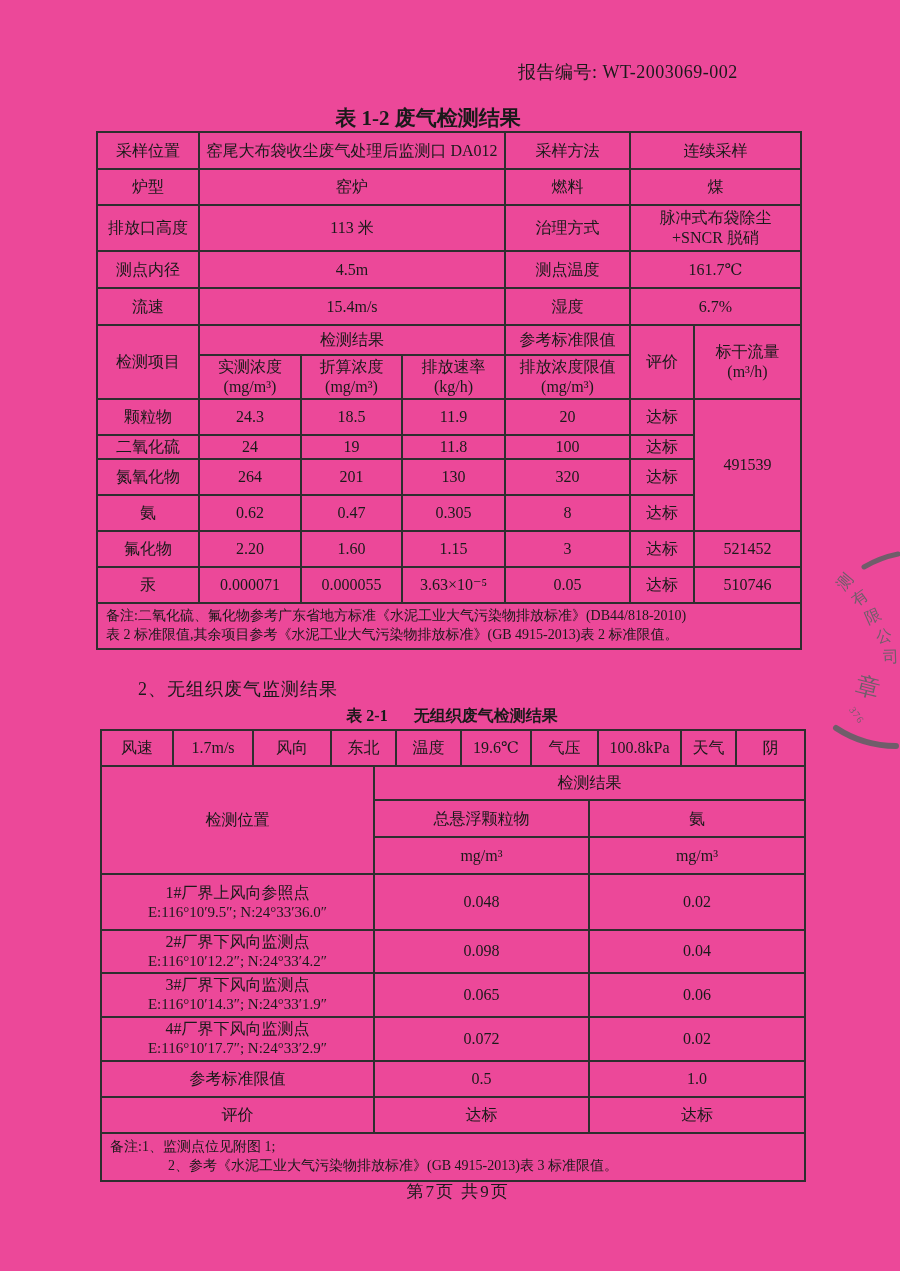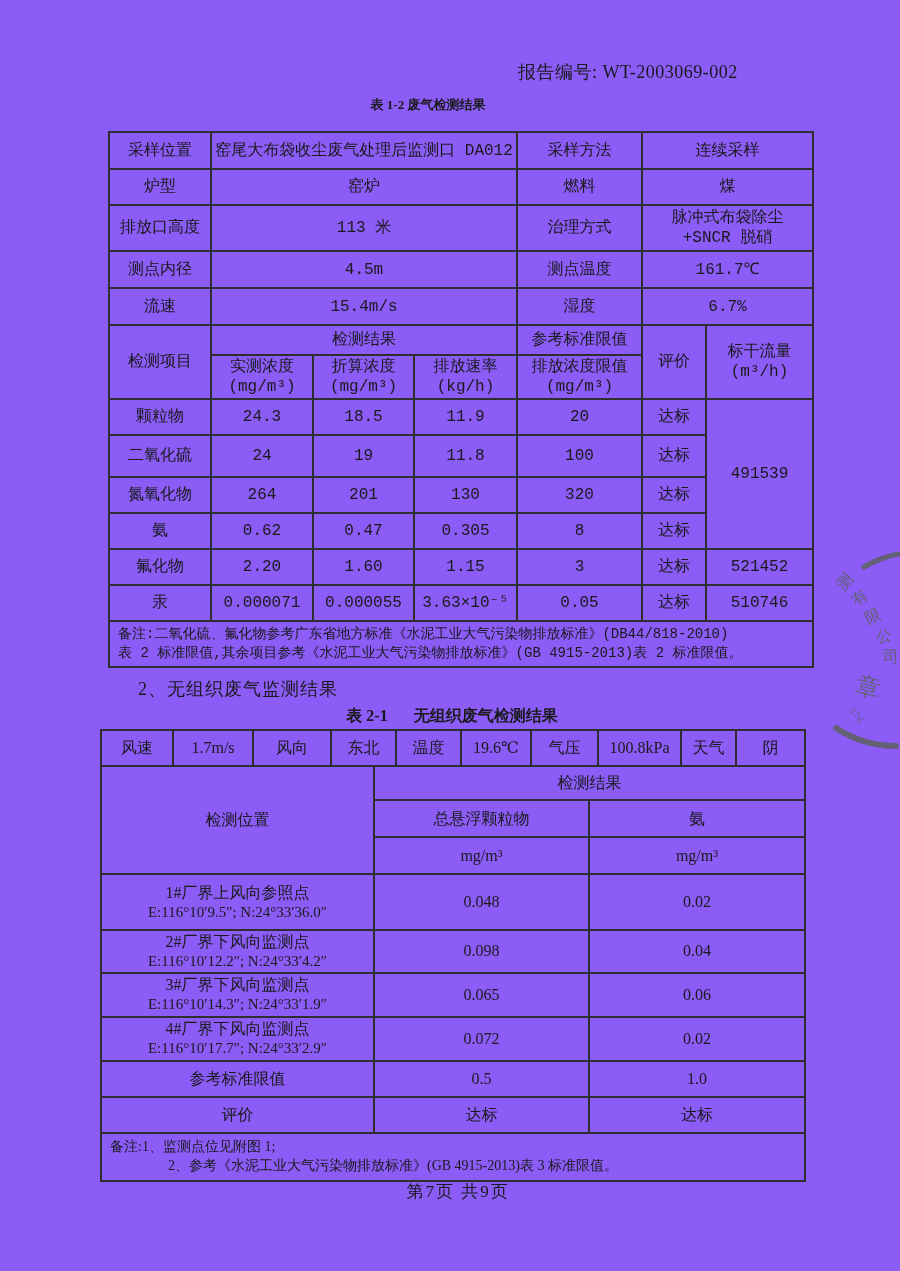--- a/index.html
+++ b/index.html
@@ -1,26 +1,26 @@
 <!DOCTYPE html>
 <html><head>
 <meta charset="utf-8">
 <style>
   html,body{margin:0;padding:0;background:#e8e8e8;}
   .page{
     position:relative;width:900px;height:1271px;margin:0 auto;
-    background:#8b5cf6;color:#1a1a1a;overflow:hidden;
+    background:#ec4899;color:#1a1a1a;overflow:hidden;
     font-family:"Liberation Serif","DejaVu Serif",serif;
   }
   .report-no{position:absolute;top:60px;left:518px;font-size:18px;letter-spacing:.5px;}
-  .t1-title{position:absolute;top:96px;left:100px;width:656px;text-align:center;font-size:13px;font-weight:bold;}
+  .t1-title{position:absolute;top:104px;left:100px;width:656px;text-align:center;font-size:21px;font-weight:bold;}
   .t2-heading{position:absolute;top:677px;left:138px;font-size:18px;letter-spacing:1px;}
   .t2-title{position:absolute;top:706px;left:100px;width:704px;text-align:center;font-size:16px;font-weight:bold;}
   .t2-title .gap{display:inline-block;width:26px;}
-  .tbl-wrap1{position:absolute;top:131px;left:108px;font-family:Liberation Mono, monospace;}
+  .tbl-wrap1{position:absolute;top:131px;left:96px;}
   .tbl-wrap2{position:absolute;top:729px;left:100px;}
   .footer{position:absolute;top:1180px;left:0;width:900px;text-align:center;font-size:17px;transform:translateX(8px);letter-spacing:2px;}
   table{border-collapse:collapse;table-layout:fixed;}
   td{
     border:2px solid #2e2e2e;text-align:center;vertical-align:middle;
     font-size:16px;line-height:1.25;padding:1px 3px;overflow:hidden;
   }
   .ln{display:block;}
   .note-cell{text-align:left;padding:3px 8px;font-size:14px;line-height:1.35;}
   .note-indent{padding-left:58px;}
@@ -115,21 +115,21 @@
       </tr>
       <tr style="height:36px">
         <td>颗粒物</td>
         <td>24.3</td>
         <td>18.5</td>
         <td>11.9</td>
         <td>20</td>
         <td>达标</td>
         <td rowspan="4">491539</td>
       </tr>
-      <tr style="height:42px">
+      <tr style="height:24px">
         <td>二氧化硫</td>
         <td>24</td>
         <td>19</td>
         <td>11.8</td>
         <td>100</td>
         <td>达标</td>
       </tr>
       <tr style="height:36px">
         <td>氮氧化物</td>
         <td>264</td>

